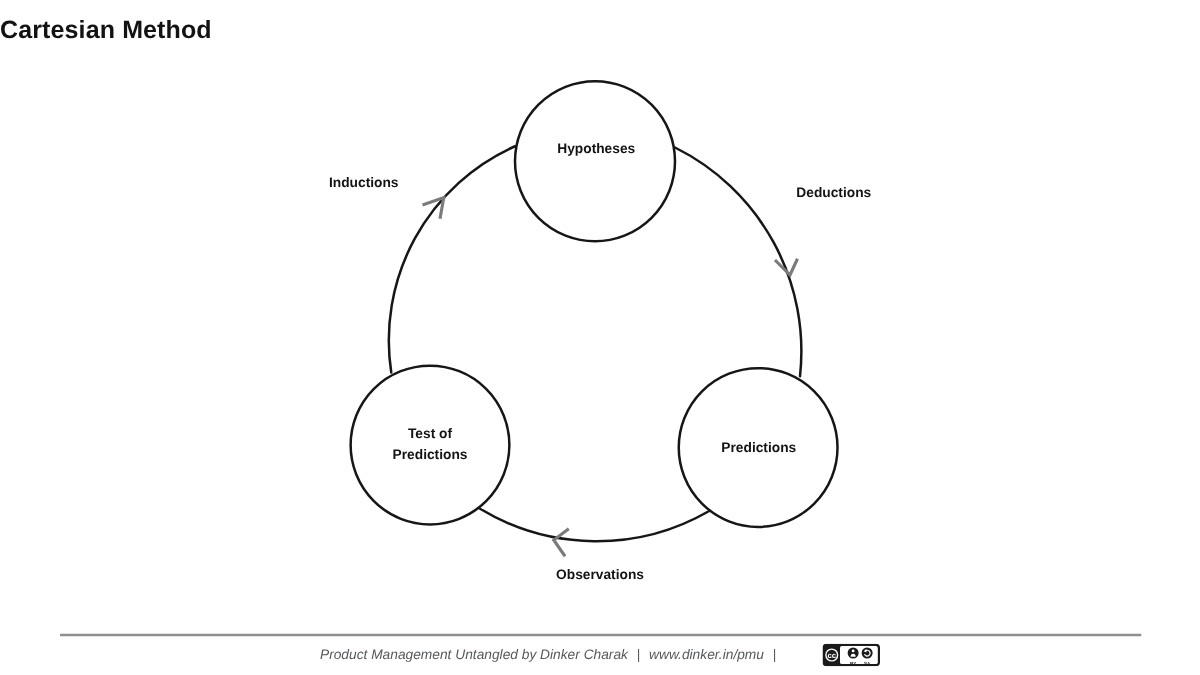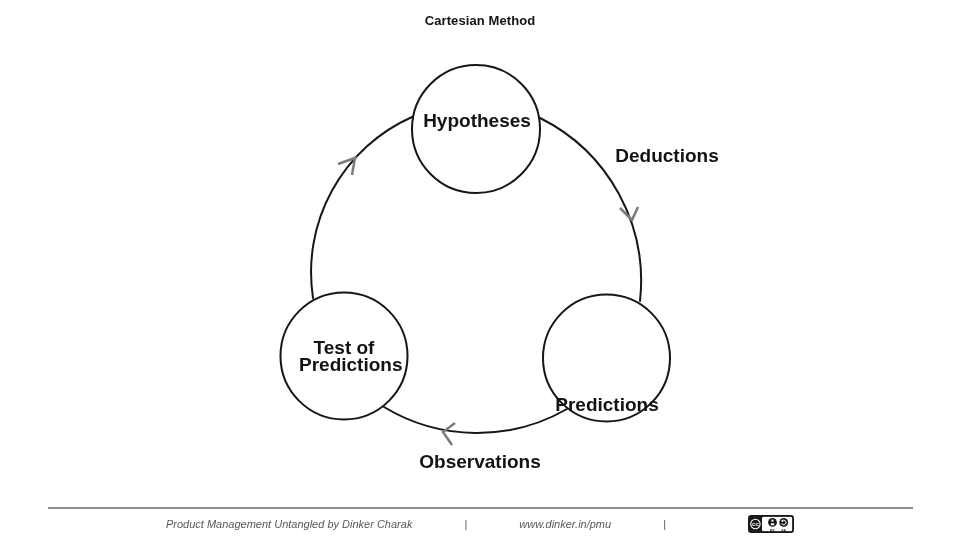--- a/index.html
+++ b/index.html
@@ -1,44 +1,44 @@
 <!DOCTYPE html>
 <html><head>
 <meta charset="utf-8">
 <style>
   html,body{margin:0;padding:0;background:#fff;}
   .stage{
     position:relative;width:960px;height:540px;background:#ffffff;overflow:hidden;
     font-family:"Liberation Sans",sans-serif;color:#131313;
   }
   .title{
-    position:absolute;top:13px;left:0;width:100%;text-align:center;
-    font-size:13px;font-weight:600;letter-spacing:.1px;
+    position:absolute;top:13px;left:0;width:100%;
+    font-size:20px;font-weight:600;letter-spacing:.1px;
   }
   .diagram-svg{position:absolute;top:0;left:0;}
   .node-label,.edge-label{
     position:absolute;transform:translate(-50%,-50%);
-    text-align:center;font-size:19px;font-weight:600;line-height:17px;white-space:pre-line;
+    text-align:center;font-size:11px;font-weight:600;line-height:17px;white-space:pre-line;
   }
   .node-label{width:120px;}
   .node-label.narrow{width:90px;}
   .edge-label{width:150px;}
   .pos-hypotheses{left:477px;top:120px;}
-  .pos-predictions{left:607px;top:359px;margin-top:45px;}
+  .pos-predictions{left:607px;top:359px;}
   .pos-test{left:344px;top:356px;}
   .pos-inductions{left:291px;top:147px;}
   .pos-deductions{left:667px;top:155px;text-align:center;}
   .pos-observations{left:480px;top:461px;}
   .footer-rule{
     position:absolute;top:507px;left:48px;width:865px;height:2px;background:#8f8f8f;
   }
   .footer-line{
     position:absolute;top:513px;left:0;width:100%;height:22px;
     display:flex;justify-content:center;align-items:center;
-    font-size:11px;color:#55585c;gap:45px;
+    font-size:11px;color:#55585c;
   }
   .footer-line .ital{font-style:italic;}
   .footer-line .sep{margin:0 7px;font-style:normal;}
   .cc-badge{margin-left:30px;display:block;}
 </style>
 </head>
 <body>
 
 <div class="stage">
 
@@ -58,20 +58,21 @@
     <circle cx="344" cy="356" r="63.5" fill="#ffffff" stroke="#161616" stroke-width="2"></circle>
     <circle cx="606.5" cy="358" r="63.5" fill="#ffffff" stroke="#161616" stroke-width="2"></circle>
   </svg>
 
   <div class="node-label pos-hypotheses">Hypotheses</div>
   <div class="node-label pos-predictions">Predictions</div>
   <div class="node-label narrow pos-test">Test of Predictions</div>
 
   <div class="edge-label pos-deductions">Deductions</div>
   <div class="edge-label pos-observations">Observations</div>
+  <div class="edge-label pos-inductions">Inductions</div>
 
   <div class="footer-rule"></div>
   <div class="footer-line">
     <span class="ital">Product Management Untangled by Dinker Charak</span>
     <span class="sep">|</span>
     <span class="ital">www.dinker.in/pmu</span>
     <span class="sep">|</span>
 
     <svg class="cc-badge" width="46" height="18" viewBox="0 0 46 18">
       <rect x="0.75" y="0.75" width="44.5" height="16.5" rx="2.5" fill="#1a1a1a"></rect>

